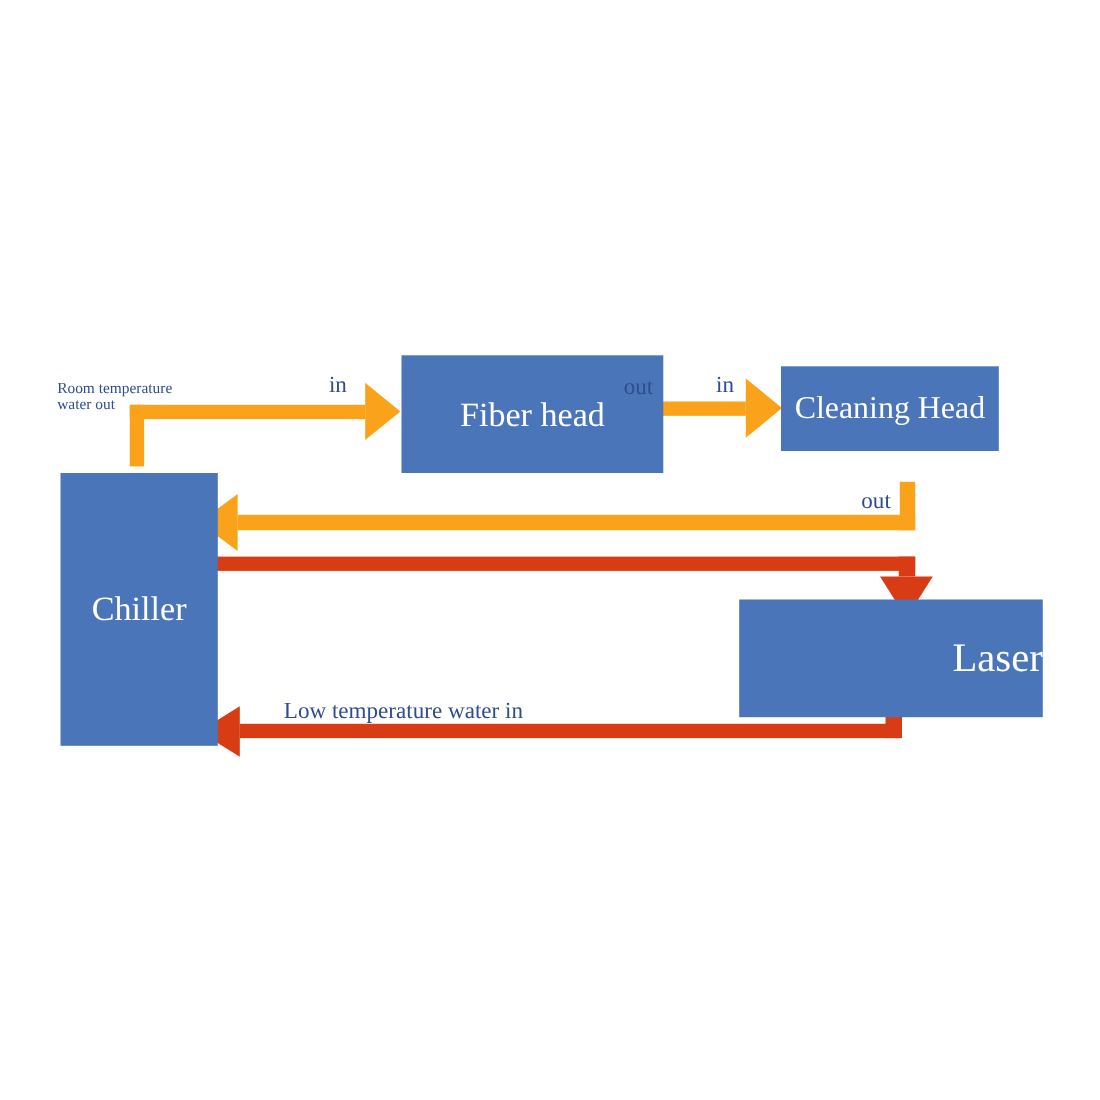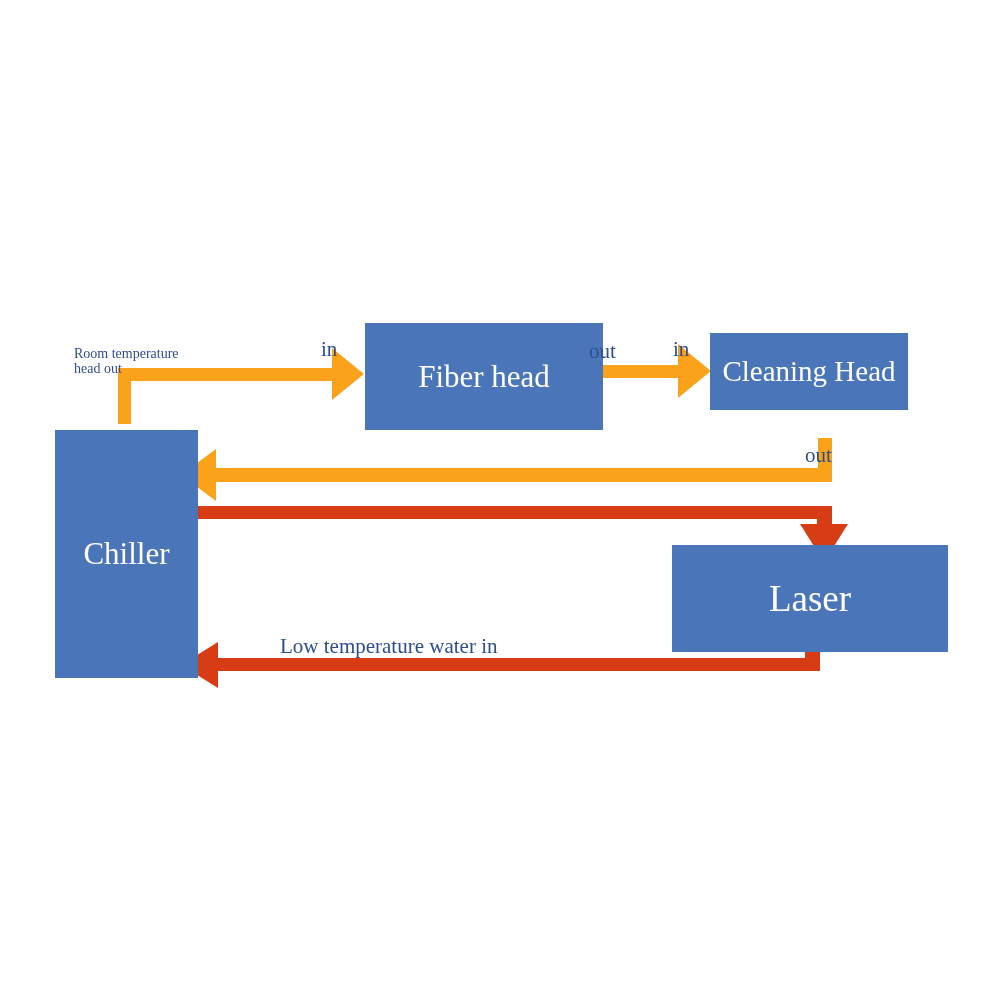--- a/index.html
+++ b/index.html
@@ -20,21 +20,21 @@
   .box{
     position:absolute;
     background:var(--box-fill);
     color:var(--box-text);
     display:flex;align-items:center;justify-content:center;
     text-align:center;
   }
   #chiller-box{left:55px;top:430px;width:143px;height:248px;font-size:31px;}
   #fiber-head-box{left:365px;top:323px;width:238px;height:107px;font-size:31px;}
   #cleaning-head-box{left:710px;top:333px;width:198px;height:77px;font-size:29px;}
-  #laser-box{left:672px;top:545px;width:276px;height:107px;font-size:37px;}
+  #laser-box{left:672px;top:545px;width:276px;height:107px;font-size:37px;justify-content:flex-end;}
 
   .pipe{position:absolute;}
   .warm{background:var(--warm);}
   .cold{background:var(--cold);}
   .tri{position:absolute;width:0;height:0;}
 
   
   #warm-out-vert{left:118px;top:368px;width:13px;height:56px;}
   #warm-out-horz{left:118px;top:368px;width:214px;height:13px;}
   #warm-out-head{left:332px;top:348px;
@@ -67,21 +67,20 @@
   #cold-ret-head{left:181px;top:642px;
     border-top:23px solid transparent;border-bottom:23px solid transparent;
     border-right:37px solid var(--cold);}
 
   .lbl{
     position:absolute;
     color:var(--label);
     white-space:nowrap;
     font-size:21px;
     line-height:22px;
-    margin-left:22px;
   }
   #room-temp-water-out-label{left:52px;top:346px;font-size:14px;line-height:15px;}
   #fiber-in-label{left:299px;top:338px;}
   #fiber-out-label{left:567px;top:340px;}
   #cleaning-in-label{left:651px;top:338px;}
   #cleaning-out-label{left:783px;top:444px;}
   #room-temp-water-in-label{left:222px;top:445px;}
   #low-temp-water-out-label{left:420px;top:519px;}
   #low-temp-water-in-label{left:258px;top:635px;}
 </style>
@@ -117,21 +116,21 @@
   </div>
   <div class="box" id="cleaning-head-box">
     <span>Cleaning Head</span>
   </div>
   <div class="box" id="laser-box">
     <span>Laser</span>
   </div>
 
   <div class="lbl" id="room-temp-water-out-label">
     <div>Room temperature</div>
-    <div>head out</div>
+    <div>water out</div>
   </div>
   <div class="lbl" id="fiber-in-label">in</div>
   <div class="lbl" id="fiber-out-label">out</div>
   <div class="lbl" id="cleaning-in-label">in</div>
   <div class="lbl" id="cleaning-out-label">out</div>
   <div class="lbl" id="low-temp-water-in-label">Low temperature water in</div>
 
 </div>
 
 </body></html>

